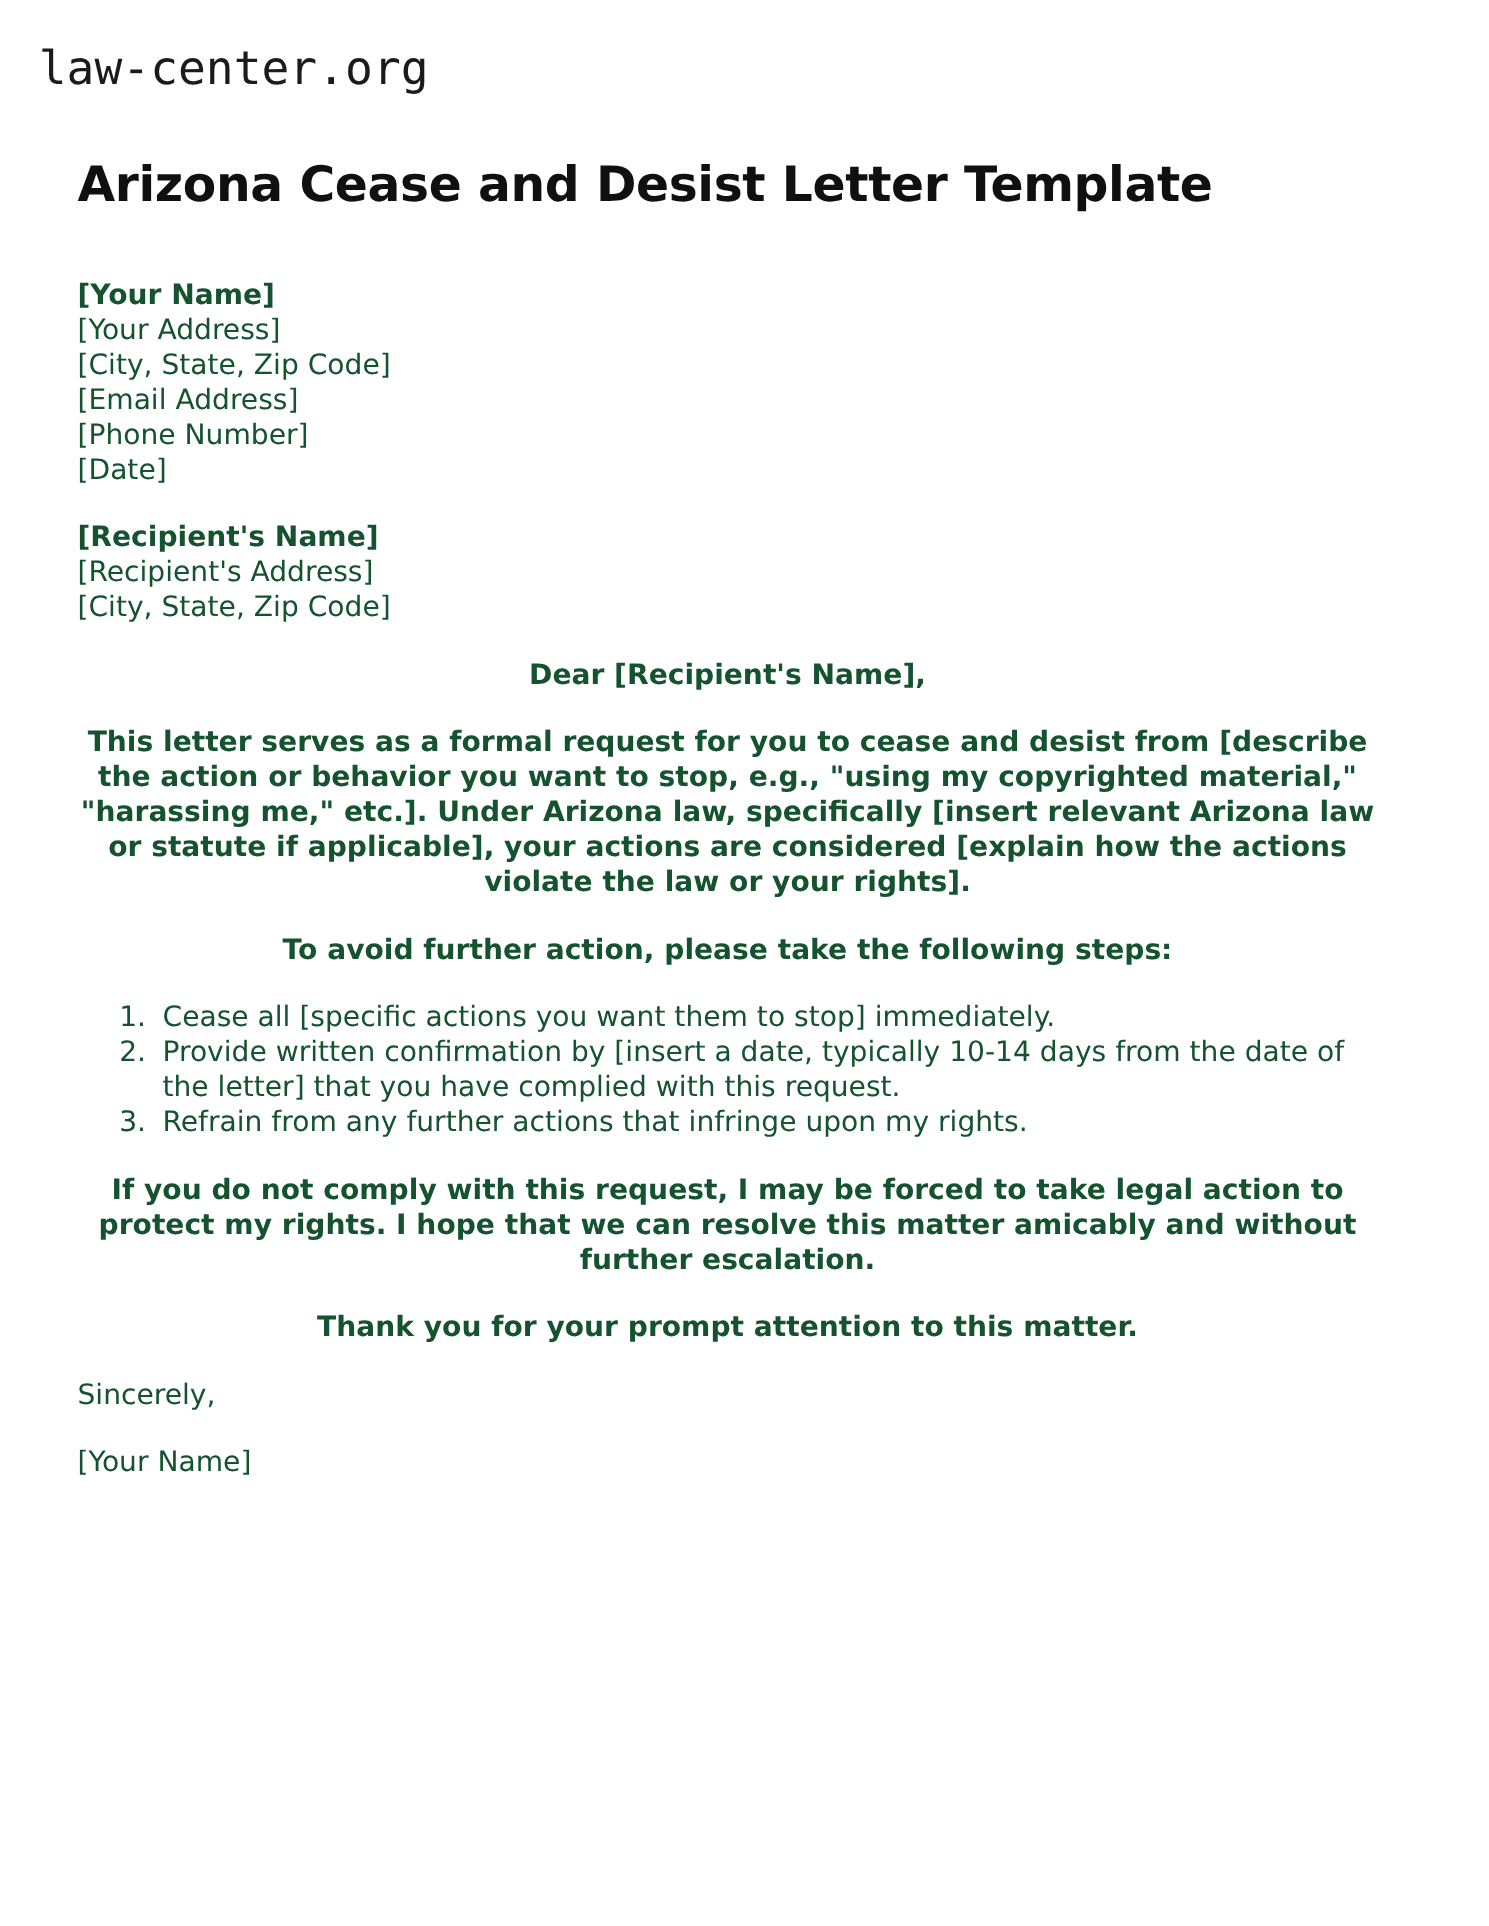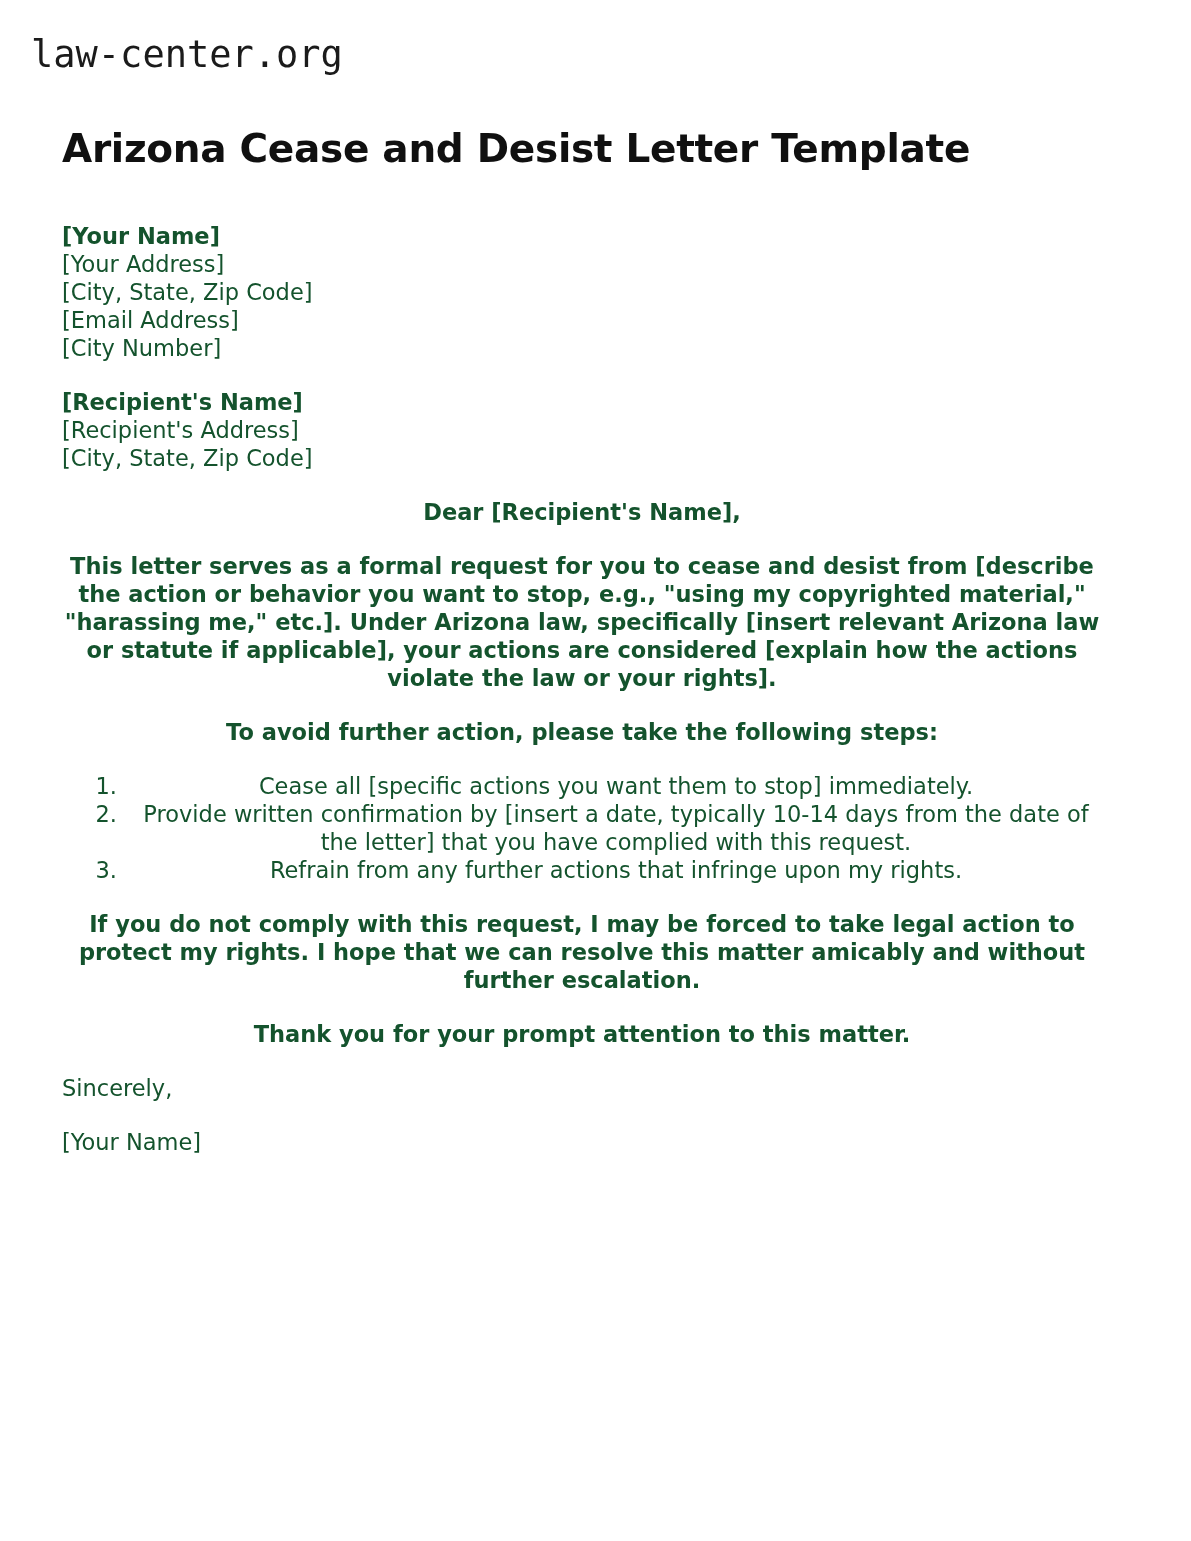--- a/index.html
+++ b/index.html
@@ -85,21 +85,20 @@
   ol.steps {
     margin: 0 0 26px 0;
     padding: 0 0 0 62px;
     list-style-position: outside;
     list-style-type: decimal;
   }
   ol.steps li {
     margin: 0;
     padding: 0 0 0 6px;
     line-height: 28px;
-    text-align: center;
   }
 
   .sig-line {
     margin: 0 0 26px 0;
   }
 </style>
 </head>
 <body>
 
 <div class="page">
@@ -108,21 +107,22 @@
 
   <h1 class="doc-title">Arizona Cease and Desist Letter Template</h1>
 
   <div class="letter">
 
     <div class="block">
       <span class="addr-line strong">[Your Name]</span>
       <span class="addr-line">[Your Address]</span>
       <span class="addr-line">[City, State, Zip Code]</span>
       <span class="addr-line">[Email Address]</span>
-      <span class="addr-line">[City Number]</span>
+      <span class="addr-line">[Phone Number]</span>
+      <span class="addr-line">[Date]</span>
     </div>
 
     <div class="block">
       <span class="addr-line strong">[Recipient's Name]</span>
       <span class="addr-line">[Recipient's Address]</span>
       <span class="addr-line">[City, State, Zip Code]</span>
     </div>
 
     <p class="para">Dear [Recipient's Name],</p>
 

